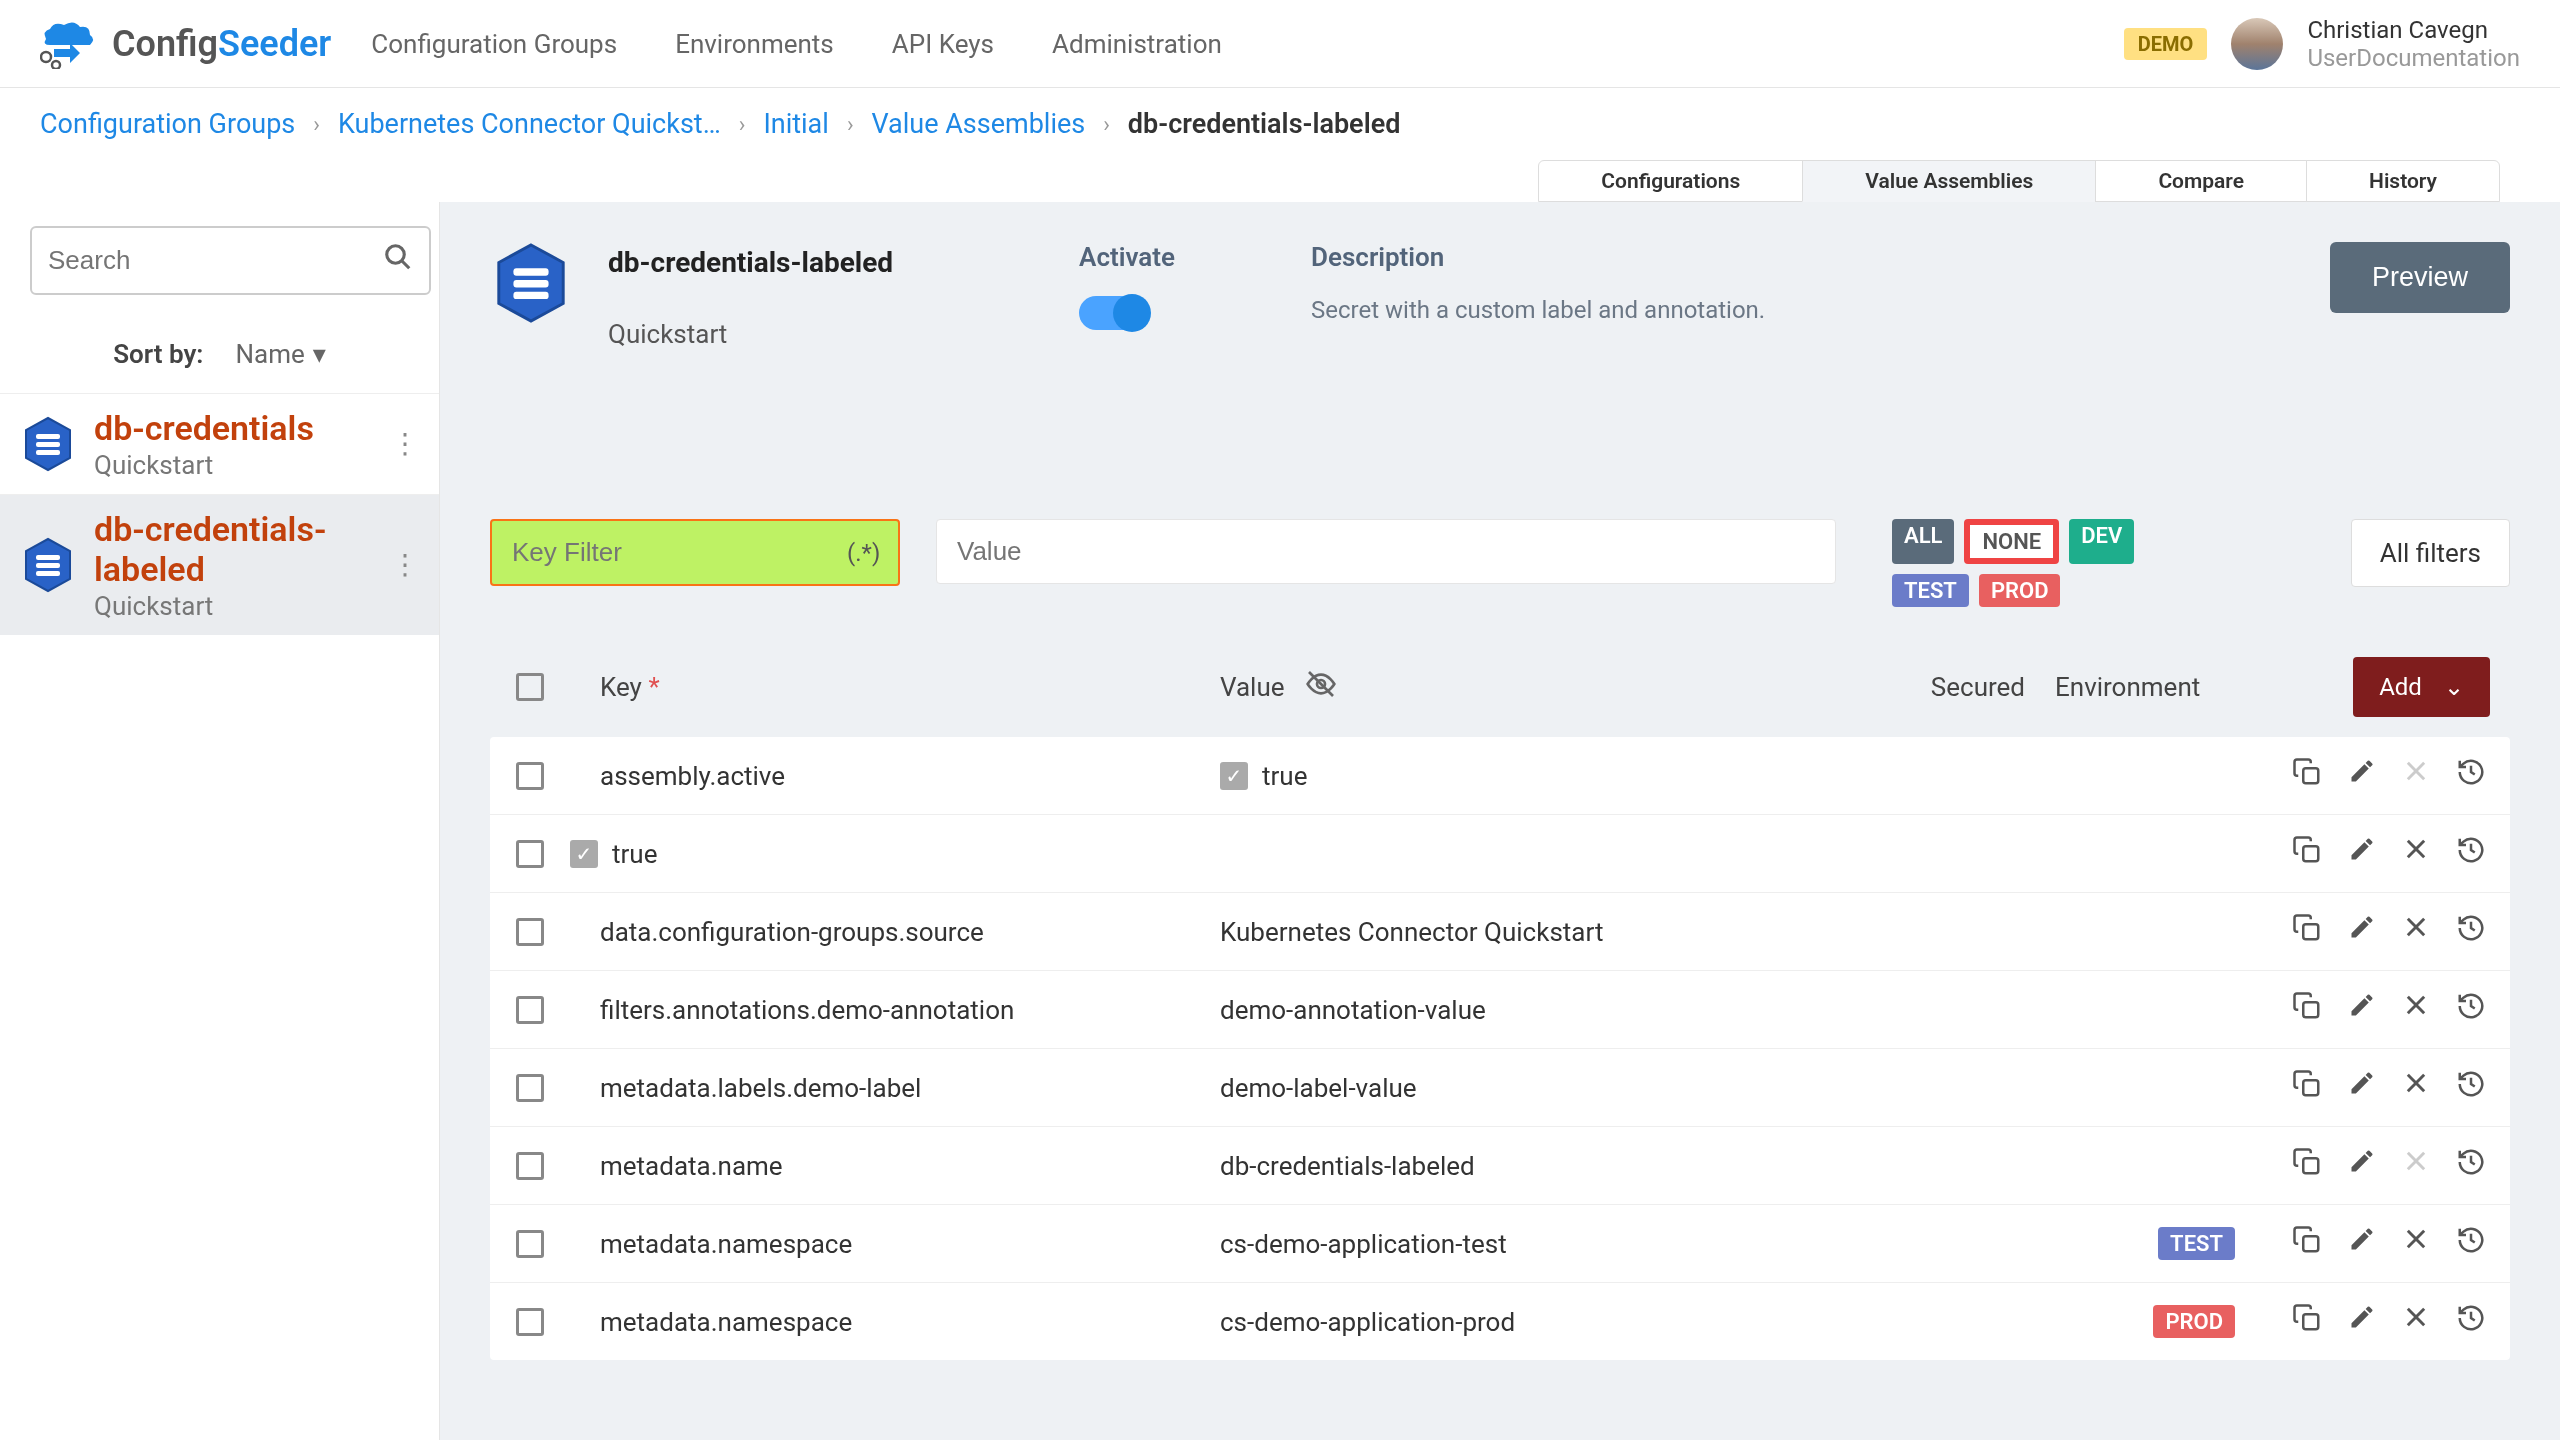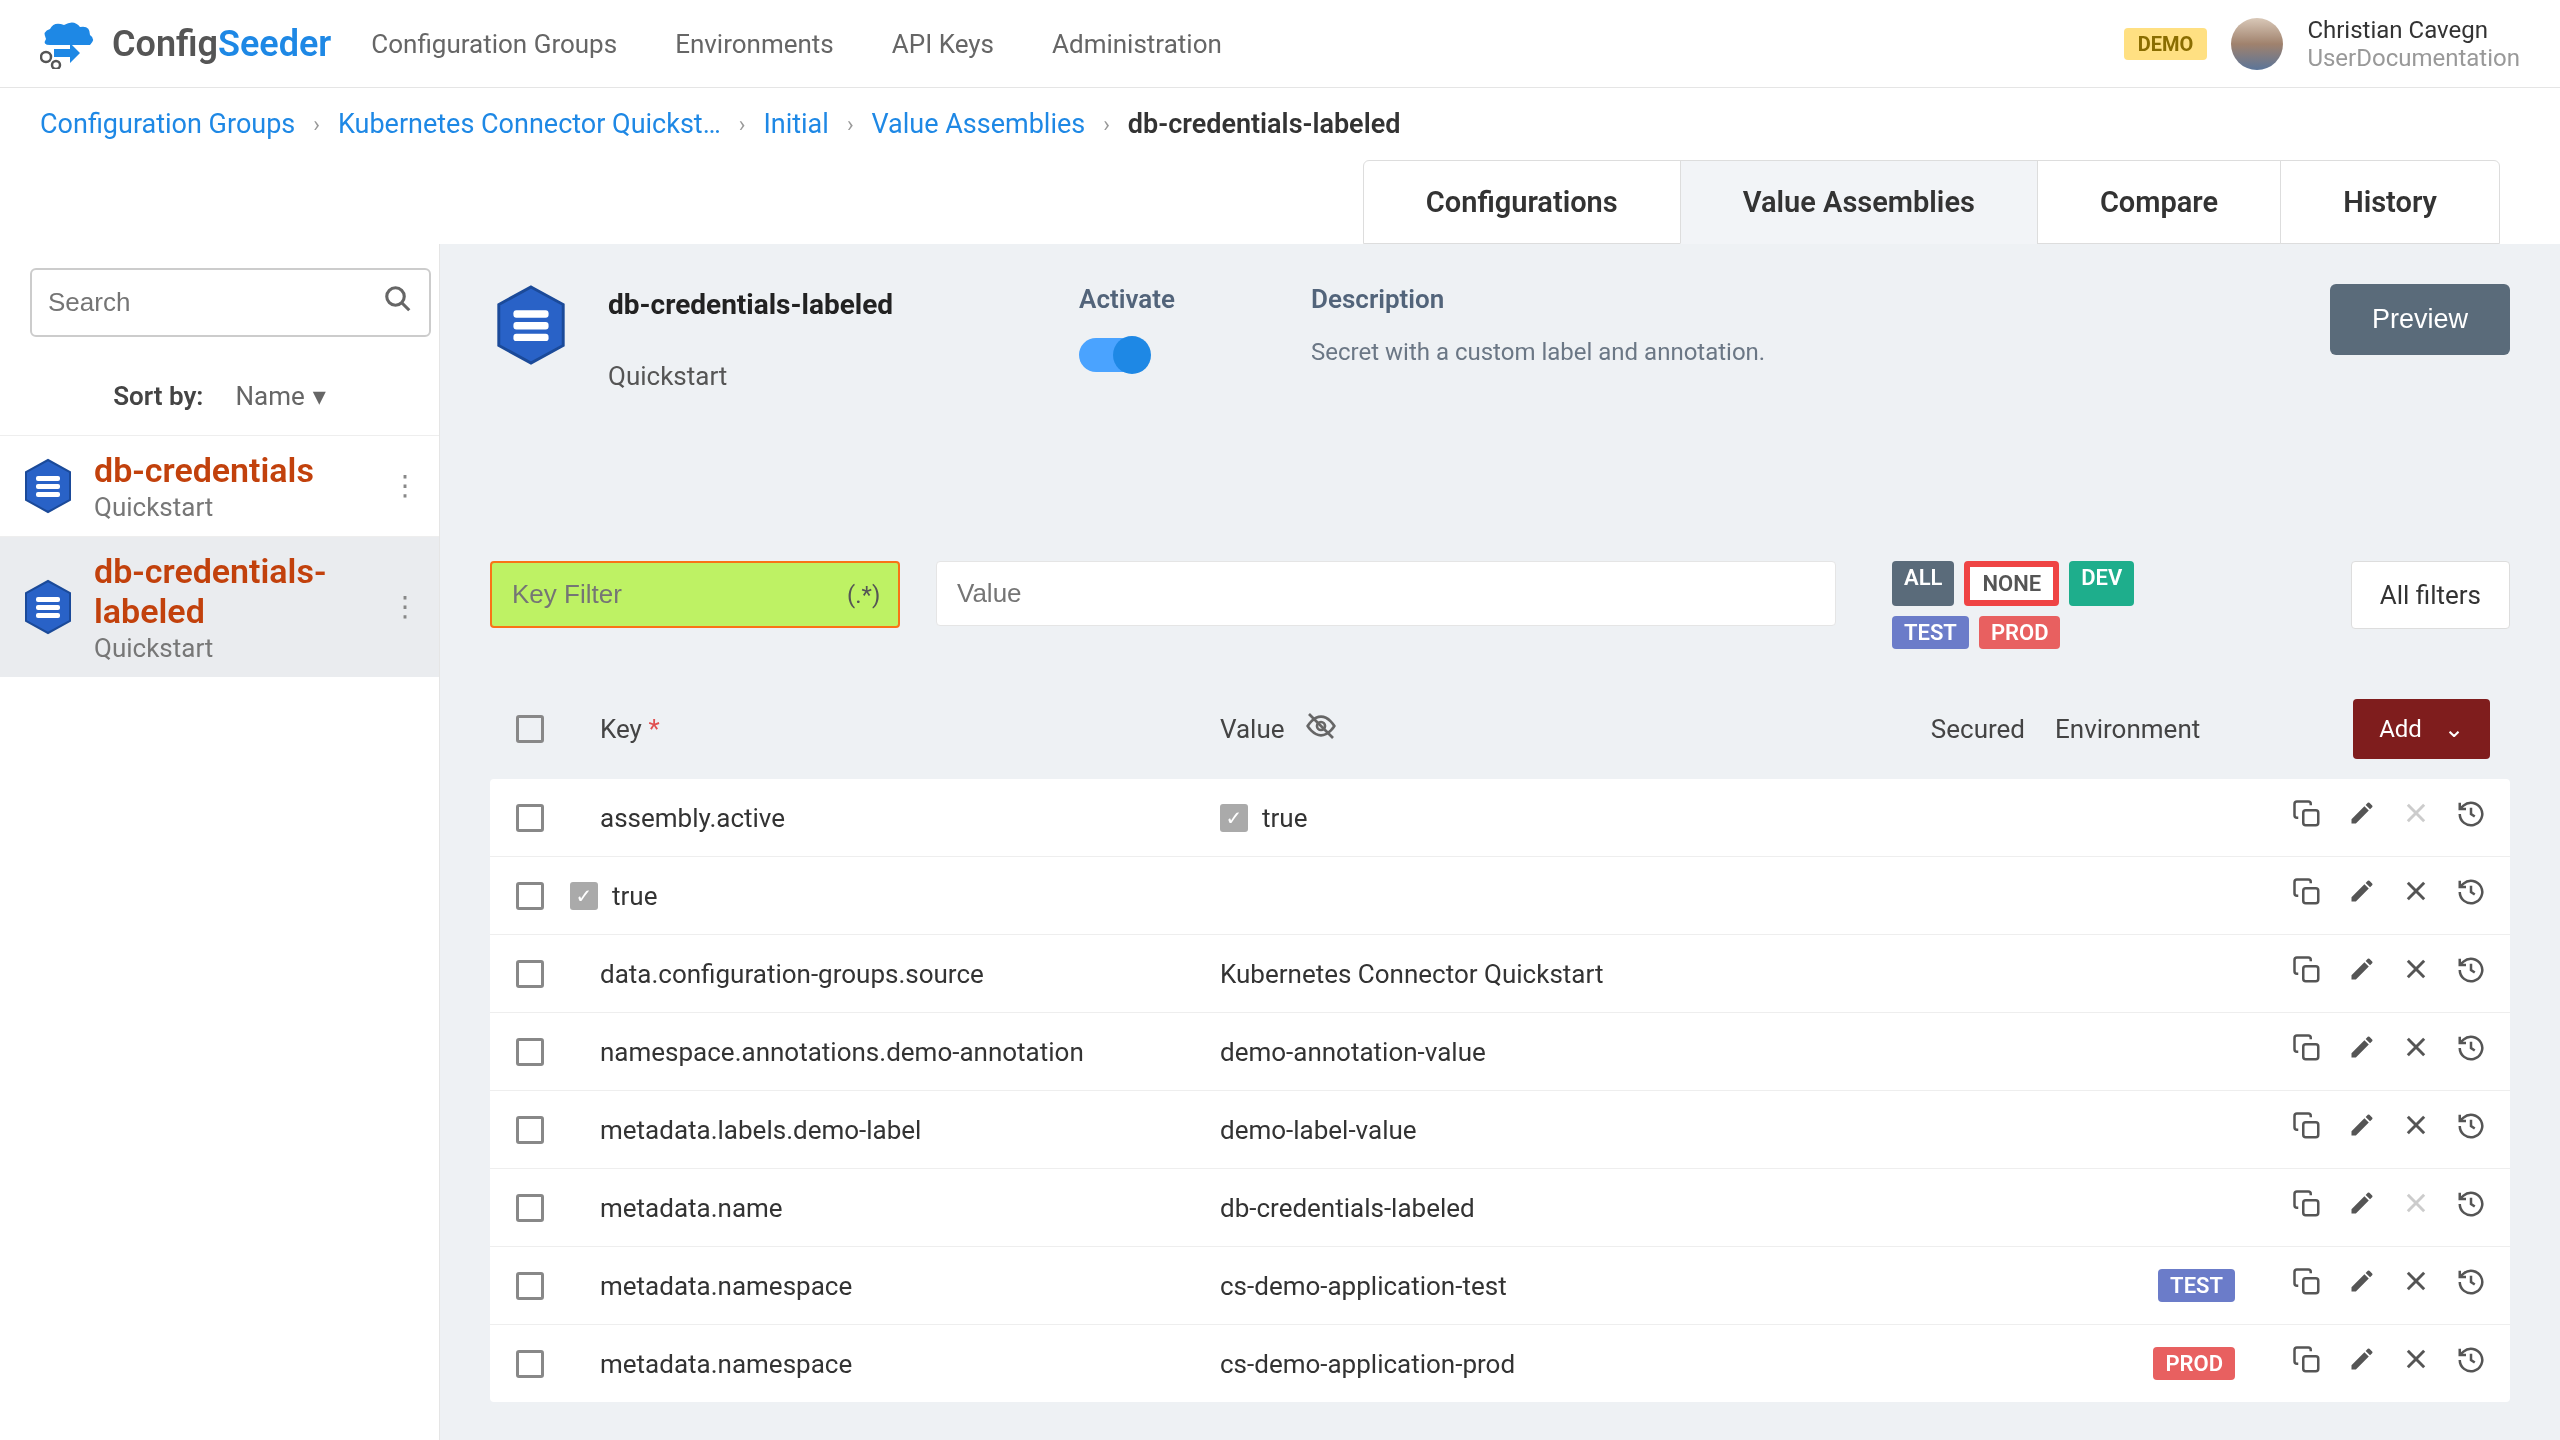--- a/index.html
+++ b/index.html
@@ -17,21 +17,21 @@
 .avatar { width: 52px; height: 52px; border-radius: 50%; background: linear-gradient(180deg,#d9c8b8 0%, #a0826d 50%, #5b7599 100%); }
 .user-info { display: flex; flex-direction: column; }
 .user-name { font-size: 24px; color: #333; }
 .user-sub { font-size: 24px; color: #999; }
 .breadcrumbs { display: flex; align-items: center; gap: 18px; padding: 20px 40px; font-size: 27px; }
 .crumb-link { color: #1e88e5; cursor: pointer; }
 .crumb-sep { color: #999; font-size: 22px; }
 .crumb-current { color: #333; font-weight: 600; }
 .tabs-row { display: flex; justify-content: flex-end; padding-right: 60px; }
 .tabs { display: flex; }
-.tab { padding: 24px 62px; border: 1px solid #ddd; background: #fff; font-size: 29px; font-weight: 600; color: #333; cursor: pointer; margin-left: -1px; }
+.tab { padding: 8px 62px; border: 1px solid #ddd; background: #fff; font-size: 21px; font-weight: 600; color: #333; cursor: pointer; margin-left: -1px; }
 .tab.active { background: #f2f4f7; border-bottom-color: #f2f4f7; }
 .tab:first-child { border-top-left-radius: 6px; }
 .tab:last-child { border-top-right-radius: 6px; }
 .main-area { display: flex; }
 .sidebar { width: 440px; border-right: 1px solid #e5e5e5; padding-top: 24px; min-height: 1300px; }
 .search-row { display: flex; align-items: center; gap: 20px; padding: 0 30px 20px 30px; }
 .search-box { flex: 1; display: flex; align-items: center; border: 2px solid #ccc; border-radius: 6px; padding: 14px 16px; }
 .search-box input { flex: 1; border: none; outline: none; font-size: 26px; color: #888; background: transparent; }
 .search-icon { color: #666; font-size: 30px; }
 .add-btn { font-size: 38px; color: #666; cursor: pointer; }
@@ -353,21 +353,21 @@
                   <path d="M3 12a9 9 0 1 0 3-6.7L3 8"></path>
                   <polyline points="3 3 3 8 8 8"></polyline>
                   <polyline points="12 7 12 12 15 14"></polyline>
                 </svg></span>
     </div>
           </div>
           <div class="trow">
     <div class="col-check">
               <div class="checkbox"></div>
             </div>
-    <div class="cell-key">namespace.annotations.demo-annotation</div>
+    <div class="cell-key">filters.annotations.demo-annotation</div>
     <div class="cell-value">
               <span>demo-annotation-value</span>
             </div>
     <div class="cell-secured"></div>
     <div class="cell-env"></div>
     <div class="row-actions">
       <span class="ricon"><svg width="30" height="30" viewBox="0 0 24 24" fill="none" stroke="currentColor" stroke-width="2">
                   <rect x="9" y="9" width="12" height="12" rx="2"></rect>
                   <path d="M5 15H4a2 2 0 0 1-2-2V4a2 2 0 0 1 2-2h9a2 2 0 0 1 2 2v1"></path>
                 </svg></span>

